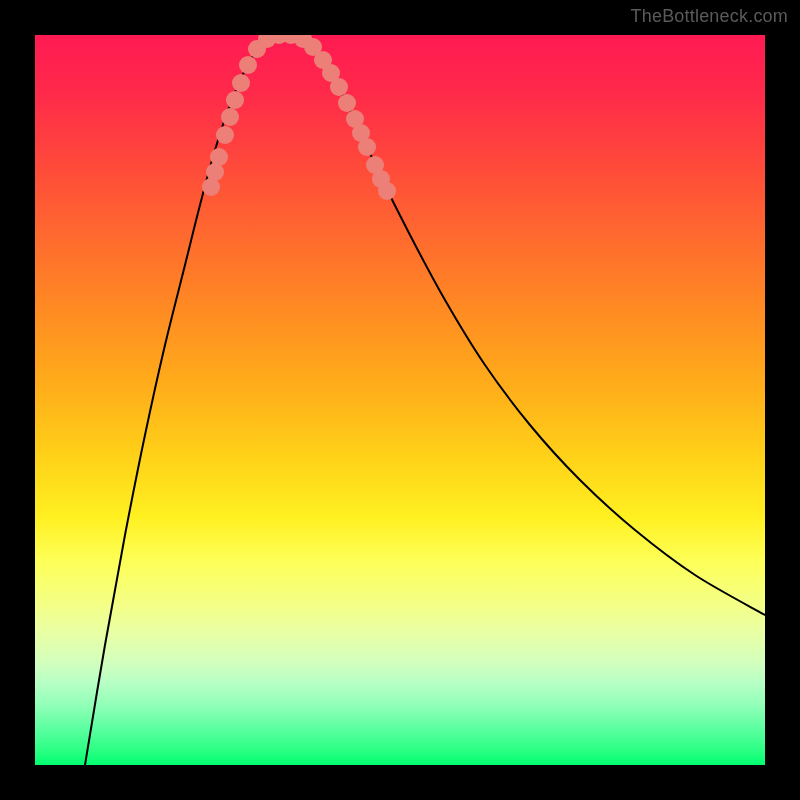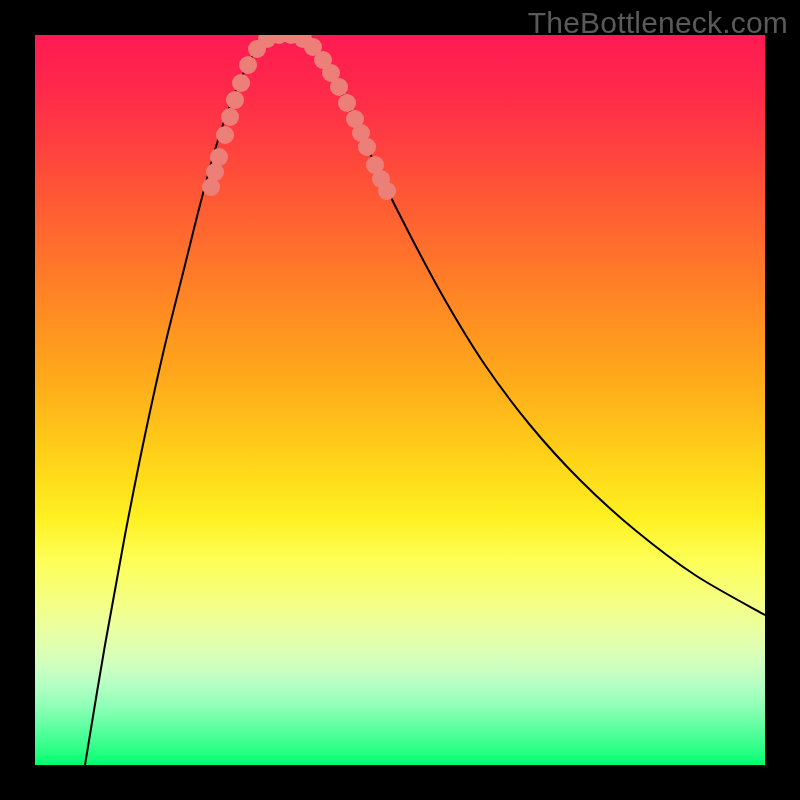--- a/index.html
+++ b/index.html
@@ -41,21 +41,21 @@
       #5cffa0 95%,
       #2bff84 98%,
       #00ff70 100%
     );
   }
   .watermark {
     position: absolute;
     top: 6px;
     right: 12px;
     font-family: Arial, Helvetica, sans-serif;
-    font-size: 30px;
+    font-size: 18px;
     font-weight: 500;
     color: #5a5a5a;
     letter-spacing: 0.2px;
     user-select: none;
   }
   svg.curve-layer {
     position: absolute;
     left: 0;
     top: 0;
     width: 730px;

